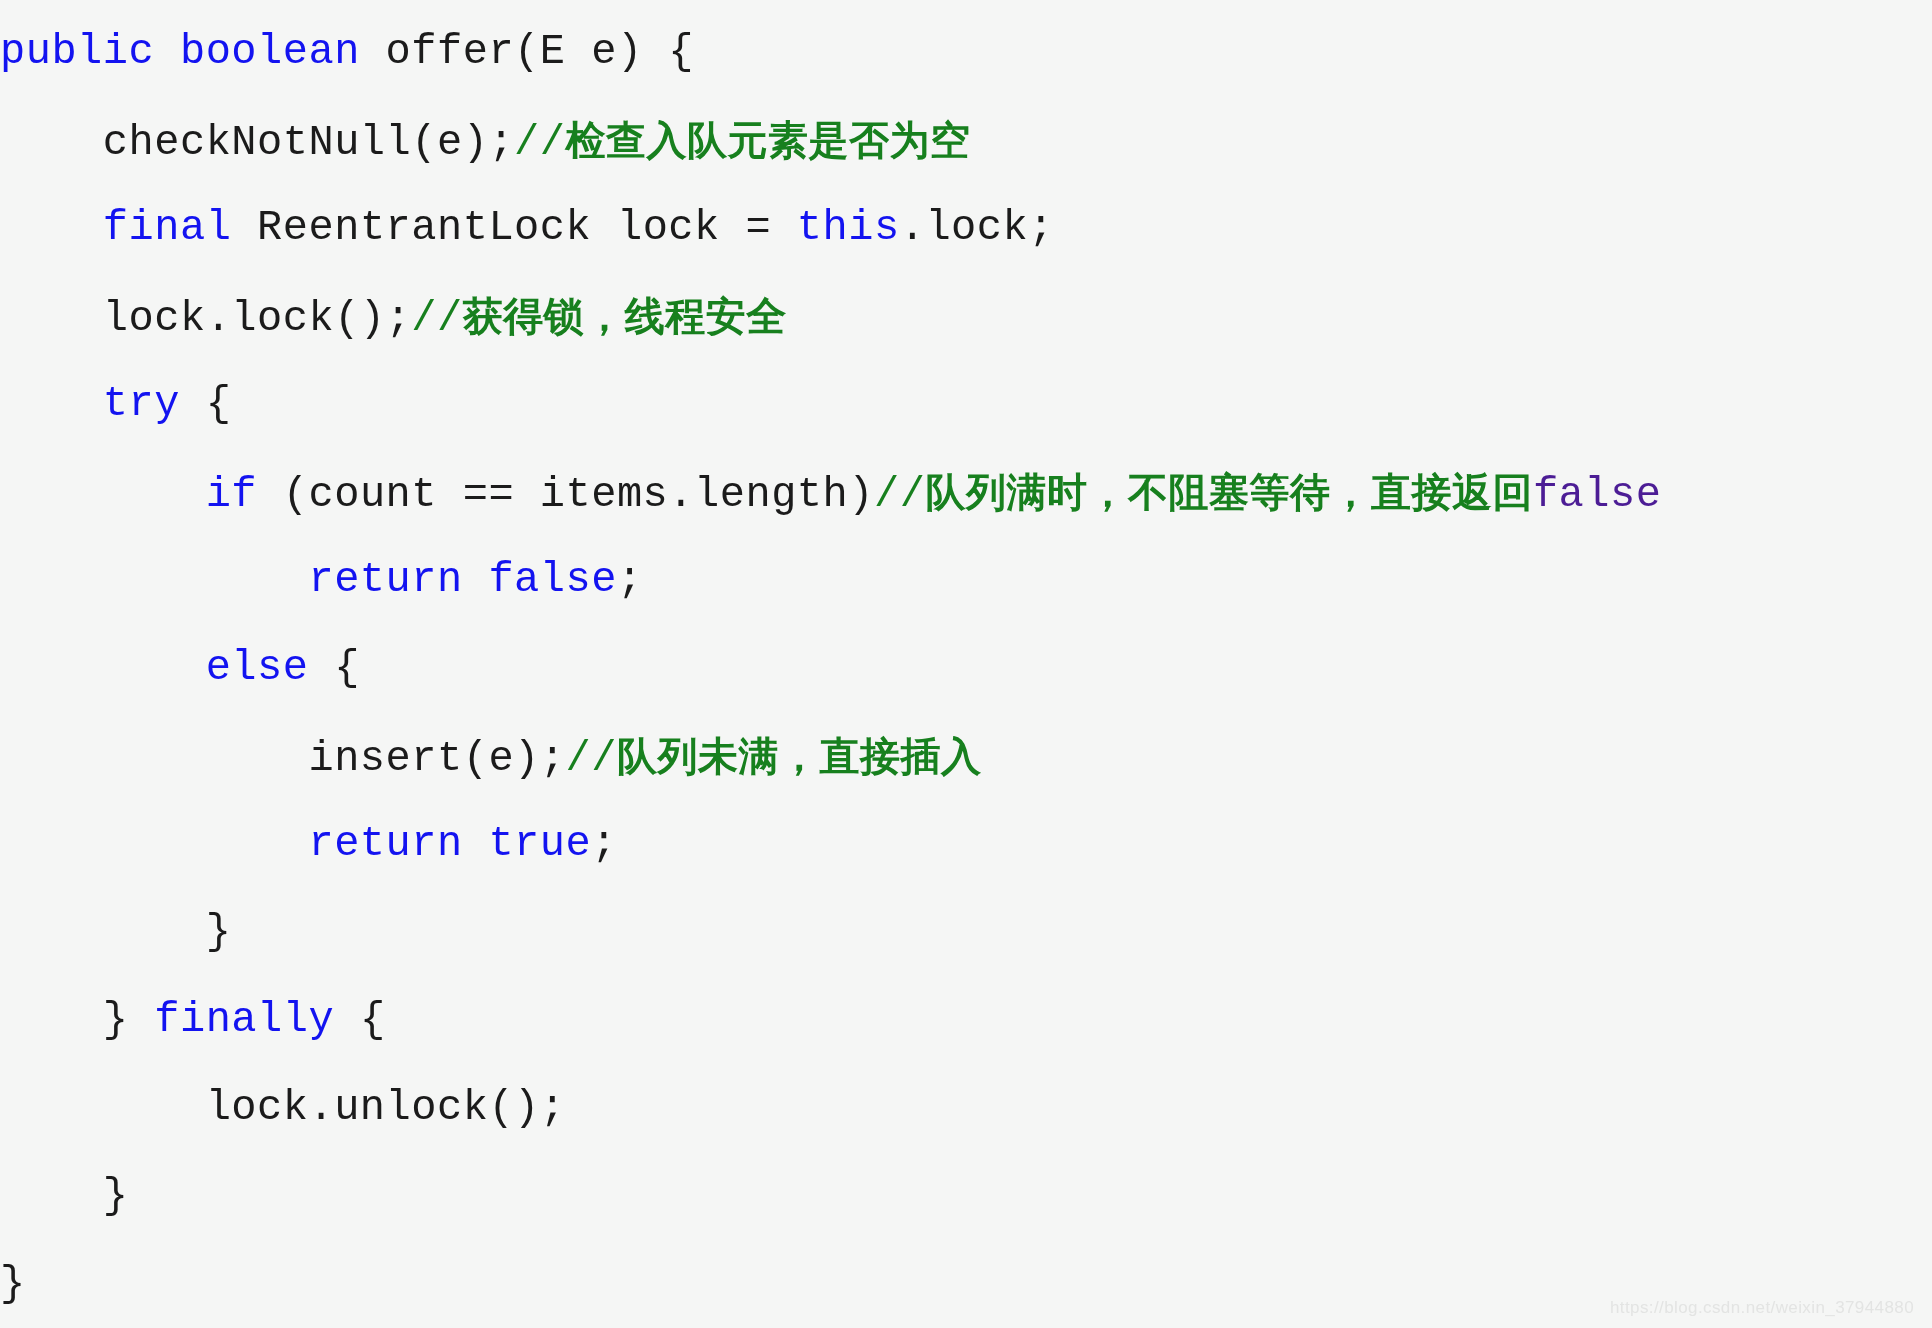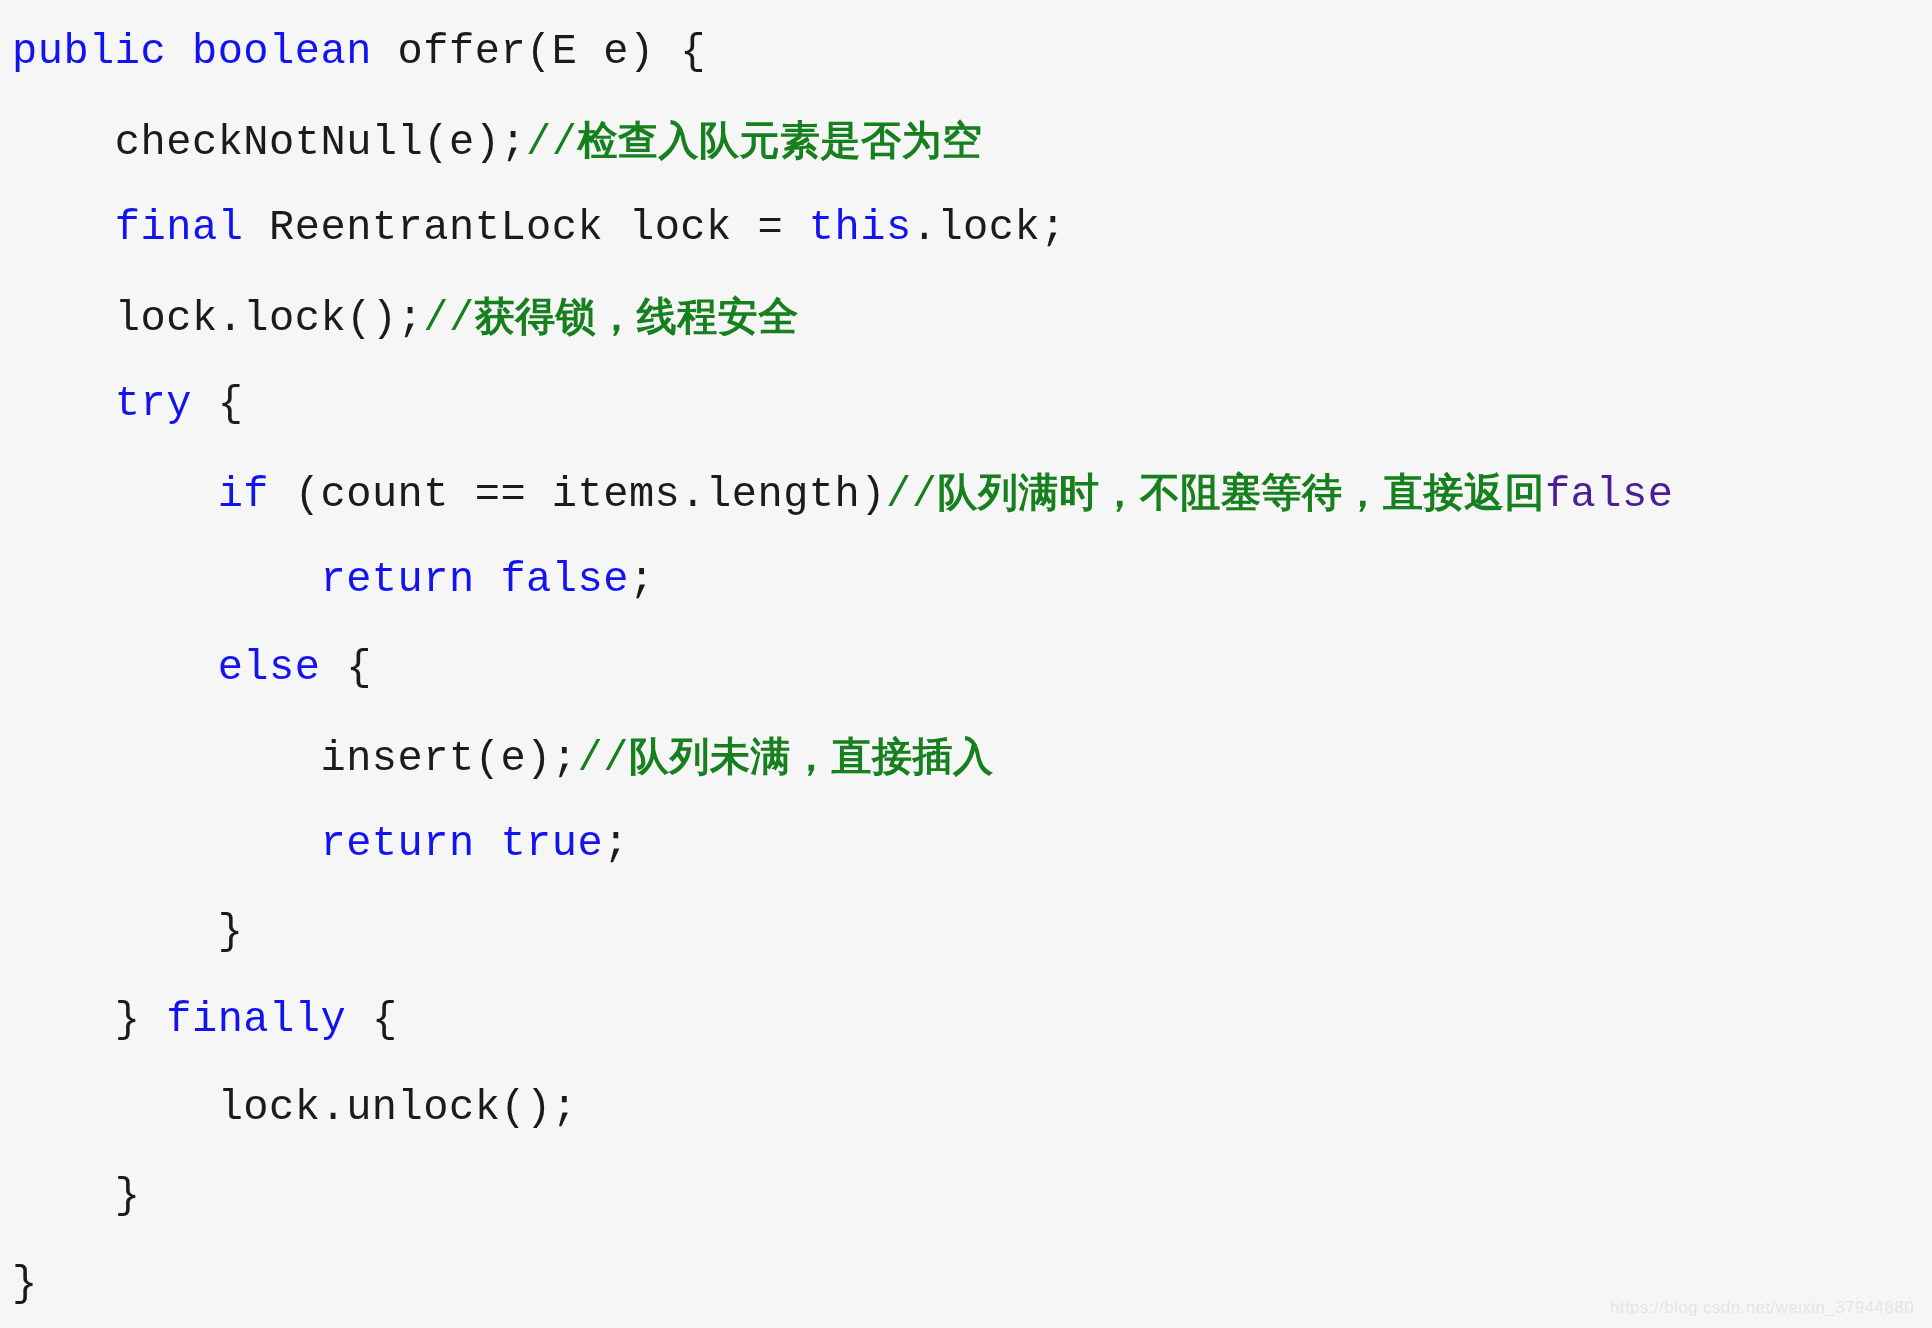--- a/index.html
+++ b/index.html
@@ -32,21 +32,21 @@
 
   .code-line {
     display: block;
     white-space: pre;
     font-family: "Liberation Mono", "DejaVu Sans Mono", monospace;
     font-size: 42px;
     line-height: 88px;
     height: 88px;
     letter-spacing: 0.5px;
     color: #1b1b1b;
-    padding-left: 12px;
+    padding-left: 0;
   }
 
   
   .tok-keyword   { color: #1313f0; }
   .tok-plain     { color: #1b1b1b; }
   .tok-comment   { color: #17801e; }
   .tok-comment-dim { color: #4c1d95; }
 
   
   .cjk {

